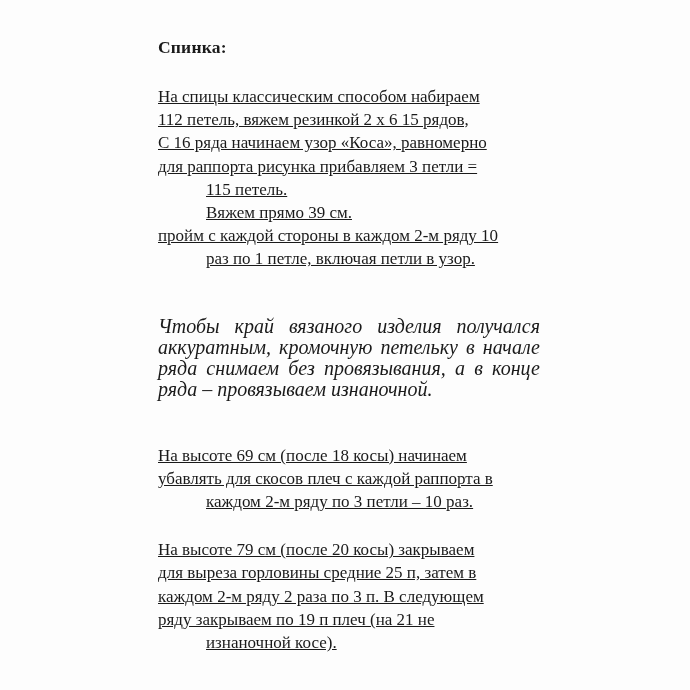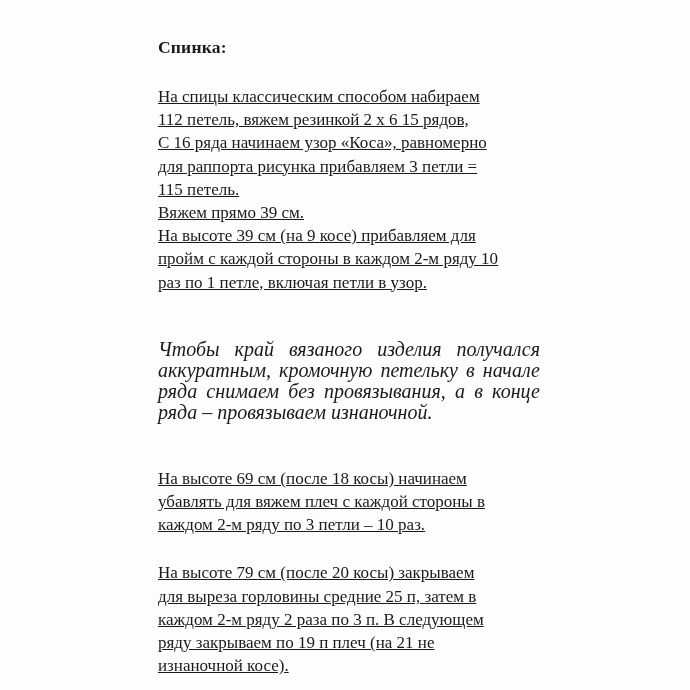--- a/index.html
+++ b/index.html
@@ -46,20 +46,21 @@
     text-decoration: underline;
   }
   .block .ln {
     display: block;
     text-align: justify;
     text-justify: inter-word;
   }
   
   .block .ln.last {
     text-align: left;
+    margin-left: 48px;
   }
   .note {
     font-size: 20px;
     line-height: 21px;
     font-style: italic;
     text-align: justify;
     text-justify: inter-word;
     margin: 0;
   }
   .gap-intro { height: 26px; }
@@ -77,39 +78,38 @@
 
     <div class="gap-intro"></div>
 
     <p class="block">
       <span class="ln">На спицы классическим способом набираем</span>
       <span class="ln">112 петель, вяжем резинкой 2 х 6 15 рядов,</span>
       <span class="ln">С 16 ряда начинаем узор «Коса», равномерно</span>
       <span class="ln">для раппорта рисунка прибавляем 3 петли =</span>
       <span class="ln last">115 петель.</span>
       <span class="ln last">Вяжем прямо 39 см.</span>
-      <span class="ln">На высоте 39 см (на 9 косе) прибавляем для</span>
       <span class="ln">пройм с каждой стороны в каждом 2-м ряду 10</span>
       <span class="ln last">раз по 1 петле, включая петли в узор.</span>
     </p>
 
     <div class="gap-note-before"></div>
 
     <p class="note">
       <span class="ln">Чтобы край вязаного изделия получался аккуратным,</span>
       <span class="ln">кромочную петельку в начале ряда снимаем без</span>
       <span class="ln">провязывания, а в конце ряда – провязываем</span>
       <span class="ln last">изнаночной.</span>
     </p>
 
     <div class="gap-note-after"></div>
 
     <p class="block">
       <span class="ln">На высоте 69 см (после 18 косы) начинаем</span>
-      <span class="ln">убавлять для вяжем плеч с каждой стороны в</span>
+      <span class="ln">убавлять для скосов плеч с каждой раппорта в</span>
       <span class="ln last">каждом 2-м ряду по 3 петли – 10 раз.</span>
     </p>
 
     <div class="gap-para"></div>
 
     <p class="block">
       <span class="ln">На высоте 79 см (после 20 косы) закрываем</span>
       <span class="ln">для выреза горловины средние 25 п, затем в</span>
       <span class="ln">каждом 2-м ряду 2 раза по 3 п. В следующем</span>
       <span class="ln">ряду закрываем по 19 п плеч (на 21 не</span>

